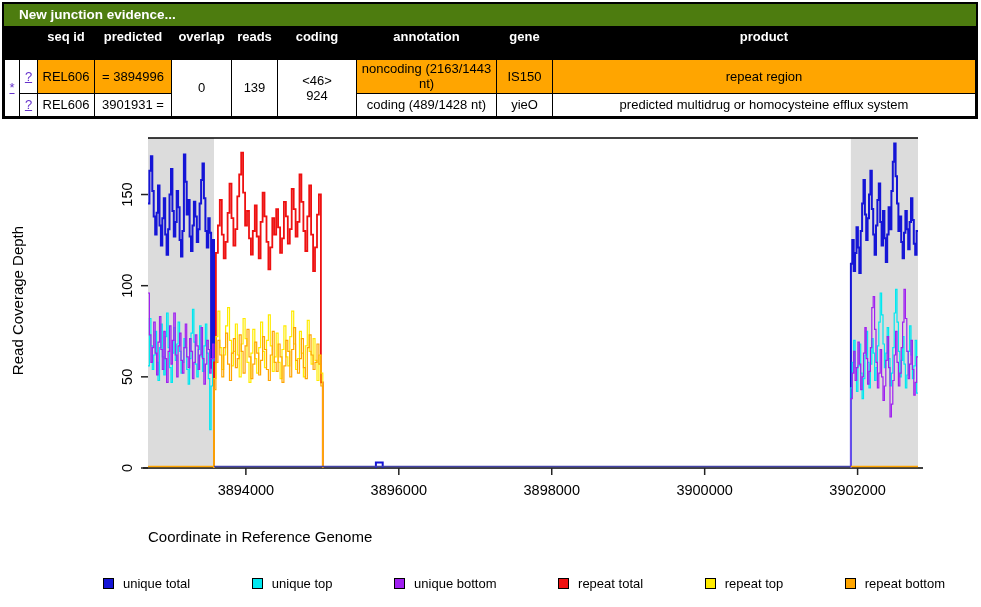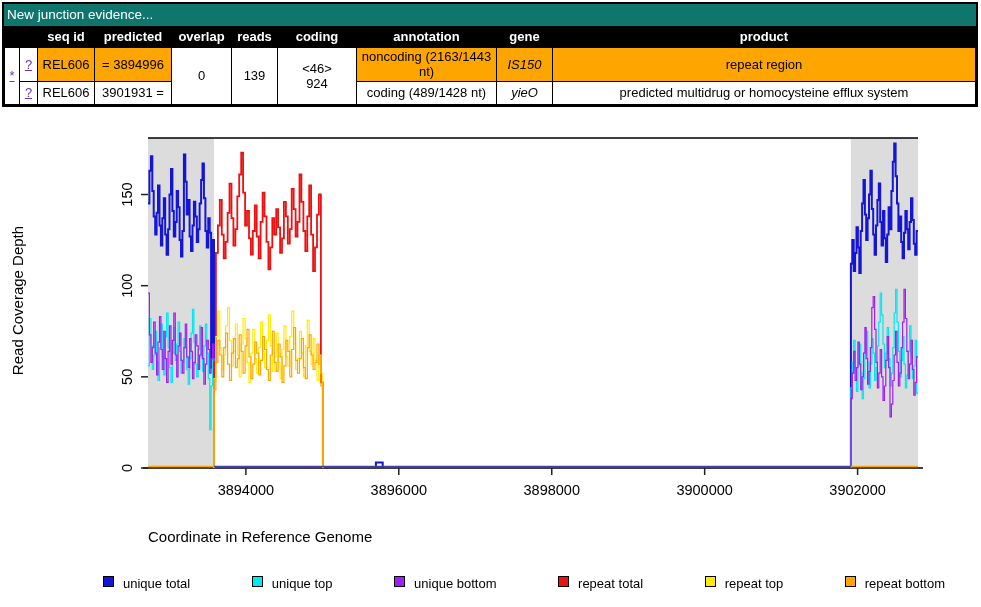--- a/index.html
+++ b/index.html
@@ -1,38 +1,38 @@
 <!DOCTYPE html>
 <html><head>
 <meta charset="utf-8">
 <style>
   * { box-sizing: border-box; }
   html,body { margin:0; padding:0; background:#fff; font-family:"Liberation Sans", sans-serif; }
   #page { position:relative; width:981px; height:607px; background:#fff; overflow:hidden; }
 
   
   #junction-table-wrap { position:absolute; left:2px; top:2px; width:976px; border:2px solid #000; }
-  #table-title { background:#0f766e; color:#fff; font-weight:normal; font-size:13.5px; padding:3px 5px 4px 3px; }
+  #table-title { background:#4d7c0f; color:#fff; font-weight:bold; font-size:13.5px; padding:3px 5px 4px 15px; }
   table { width:100%; border-collapse:collapse; table-layout:fixed; font-size:13px; }
-  thead th { background:#000; color:#fff; font-weight:bold; border:1px solid #000; padding:2px 2px 3px 2px; font-size:13px; }
+  thead th { background:#000; color:#fff; font-weight:bold; border:1px solid #000; padding:2px 2px 15px 2px; font-size:13px; }
   td { border:1px solid #000; text-align:center; padding:1px 4px 2px 4px; color:#000; background:#fff; height:23px; }
   td.hl { background:#FFA500; }
-  td.gene { font-style:italic; }
+  td.gene { }
   td.product { text-align:center; }
   .qlink { color:#6633CC; text-decoration:underline; cursor:pointer; }
   .score-top { font-weight:normal; }
 
   
   #chart-svg { position:absolute; left:0; top:125px; }
   #y-axis-title { position:absolute; left:-83px; top:292px; width:200px; text-align:center;
                   transform:rotate(-90deg); font-size:15px; color:#000; }
   #x-axis-title { position:absolute; left:148px; top:528px; width:770px; text-align:left; font-size:15px; color:#000; }
 
   #chart-legend { position:absolute; left:103px; right:36px; top:576px; display:flex; justify-content:space-between; }
-  .legend-item { display:flex; font-size:13px; color:#000; }
+  .legend-item { display:flex; align-items:center; font-size:13px; color:#000; }
   .legend-swatch { width:11px; height:11px; border:1px solid #000; margin-right:9px; display:inline-block; }
 </style>
 </head>
 <body>
 
 <div id="page">
 
   <div id="junction-table-wrap">
     <div id="table-title">New junction evidence...</div>
     <table>

